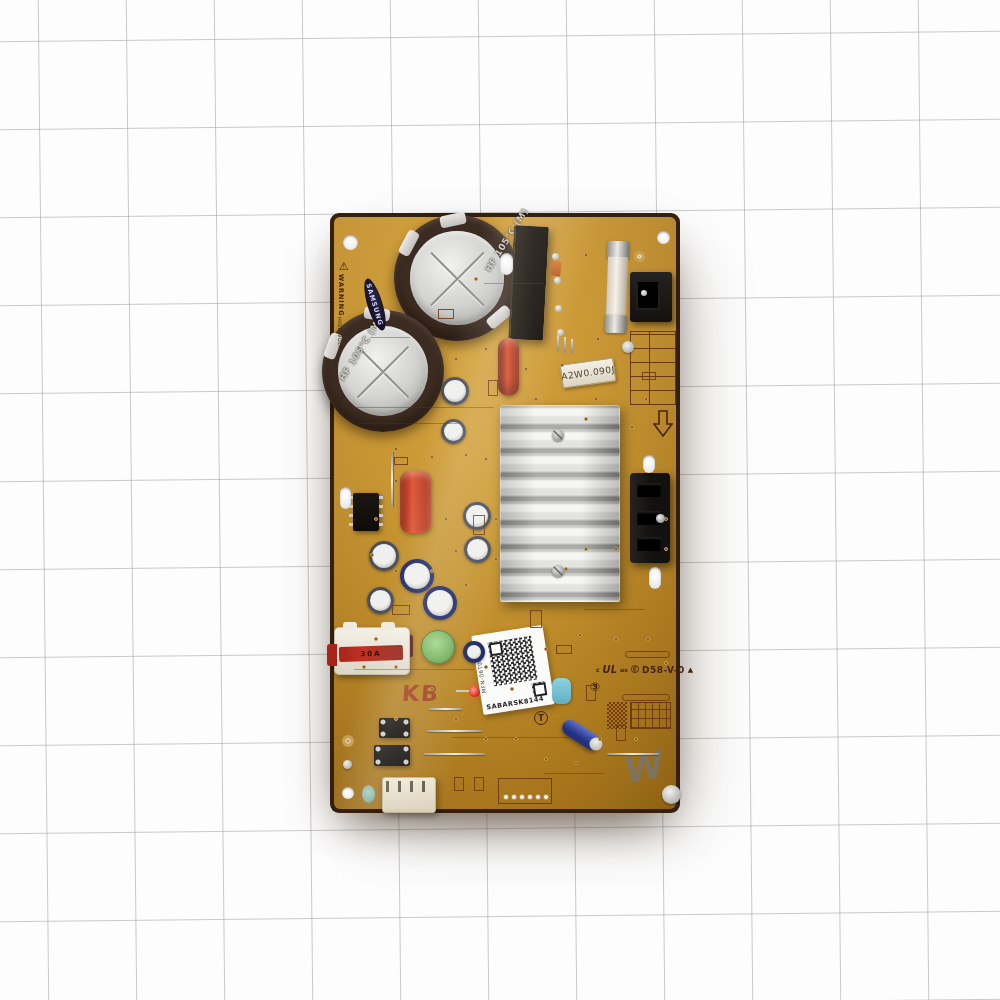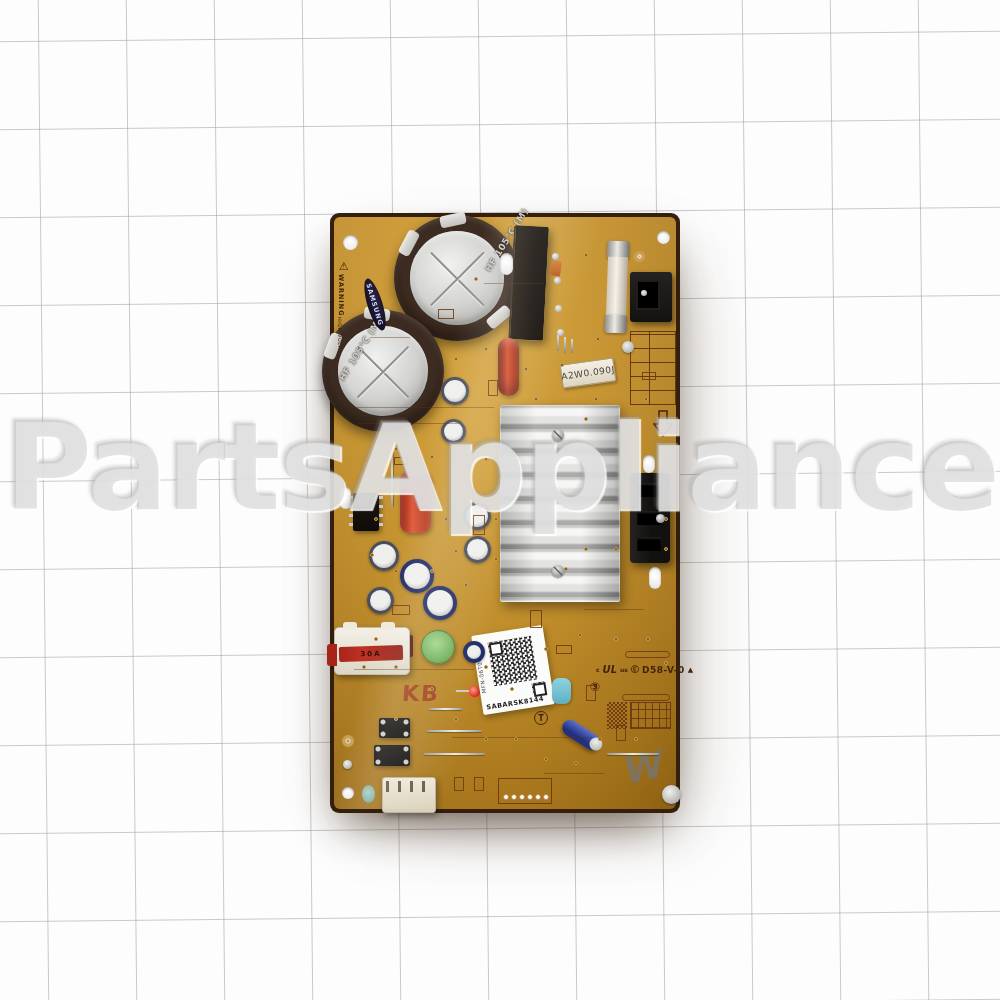--- a/index.html
+++ b/index.html
@@ -440,14 +440,13 @@
         <div class="abs pad" style="left:200px;top:180px;"></div>
         <div class="abs pad" style="left:260px;top:180px;"></div>
         <div class="abs pad" style="left:310px;top:180px;"></div>
         <div class="abs pad" style="left:330px;top:300px;"></div>
         <div class="abs pad" style="left:330px;top:330px;"></div>
         <div class="abs pad" style="left:60px;top:500px;"></div>
         <div id="glare"></div>
     </div>
   </div>
 
-  <div id="watermark">PartsAppliance</div>
 </div>
 
 </body></html>

